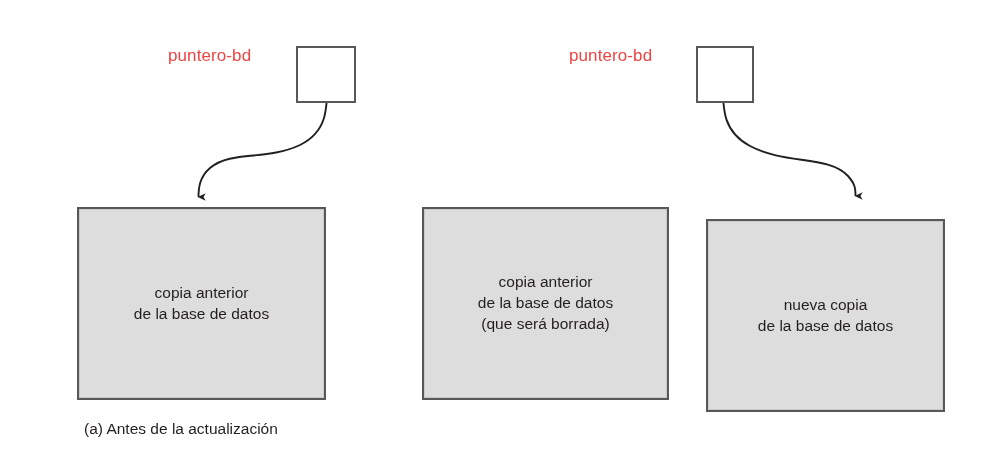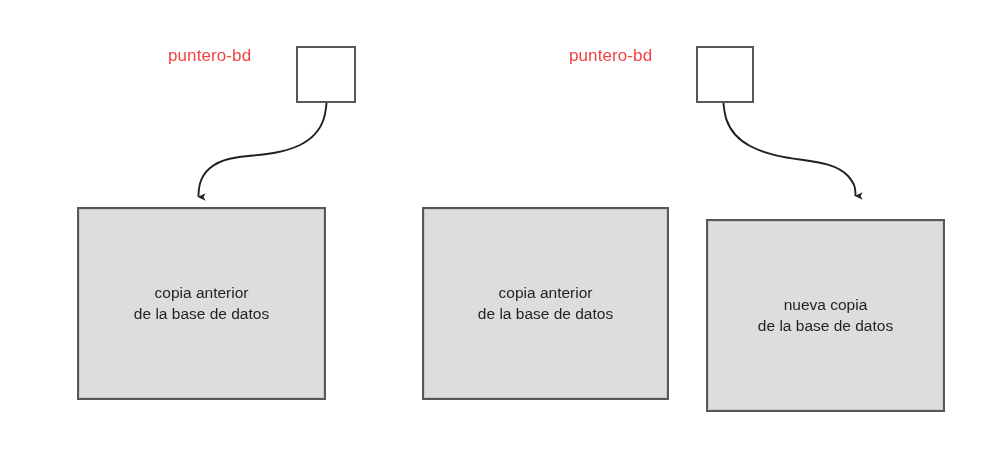--- a/index.html
+++ b/index.html
@@ -105,29 +105,31 @@
 
   <div class="pointer-box" id="pointer-box-a"></div>
 
   <div class="db-box" id="db-box-old-a">
     <div class="db-box-text">
       <span>copia anterior</span>
       <span>de la base de datos</span>
     </div>
   </div>
 
+  <div class="caption" id="caption-a">(a) Antes de la actualización</div>
 
   <div class="pointer-label" id="pointer-label-b">puntero-bd</div>
 
   <div class="pointer-box" id="pointer-box-b"></div>
 
   <div class="db-box" id="db-box-old-b">
     <div class="db-box-text">
       <span>copia anterior</span>
       <span>de la base de datos</span>
+      <span>(que será borrada)</span>
     </div>
   </div>
 
   <div class="db-box" id="db-box-new-b">
     <div class="db-box-text">
       <span>nueva copia</span>
       <span>de la base de datos</span>
     </div>
   </div>
 

